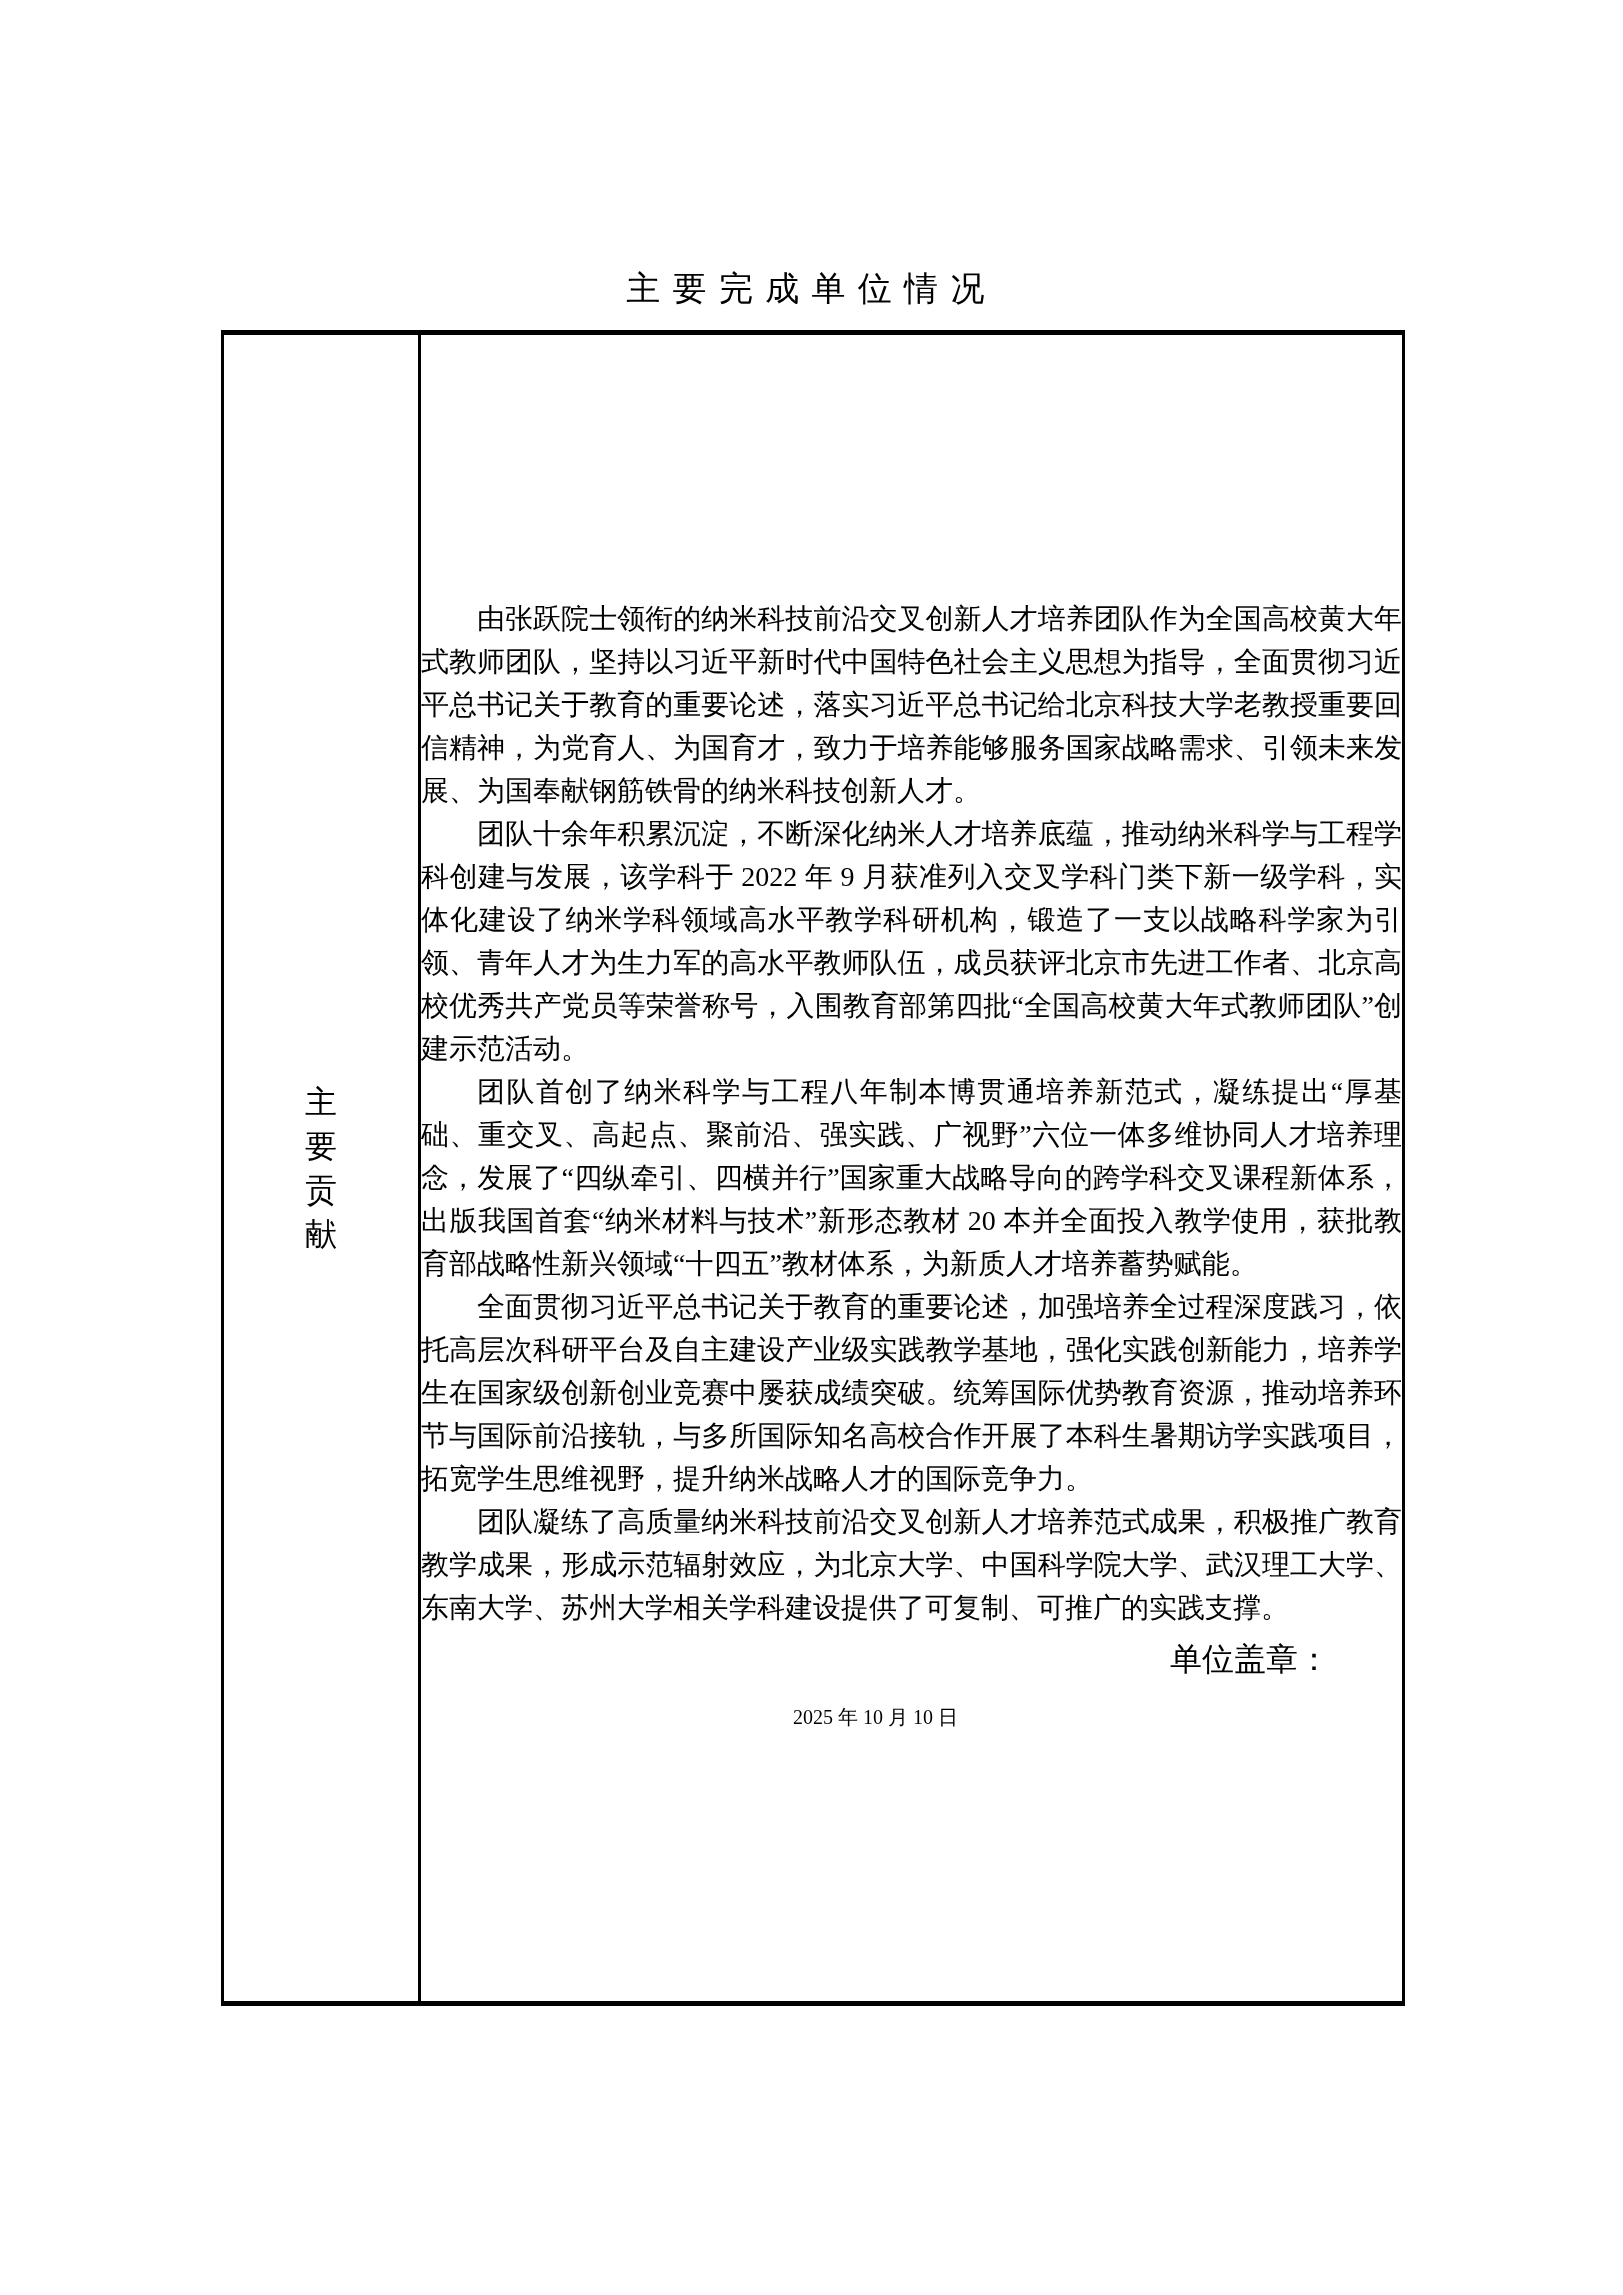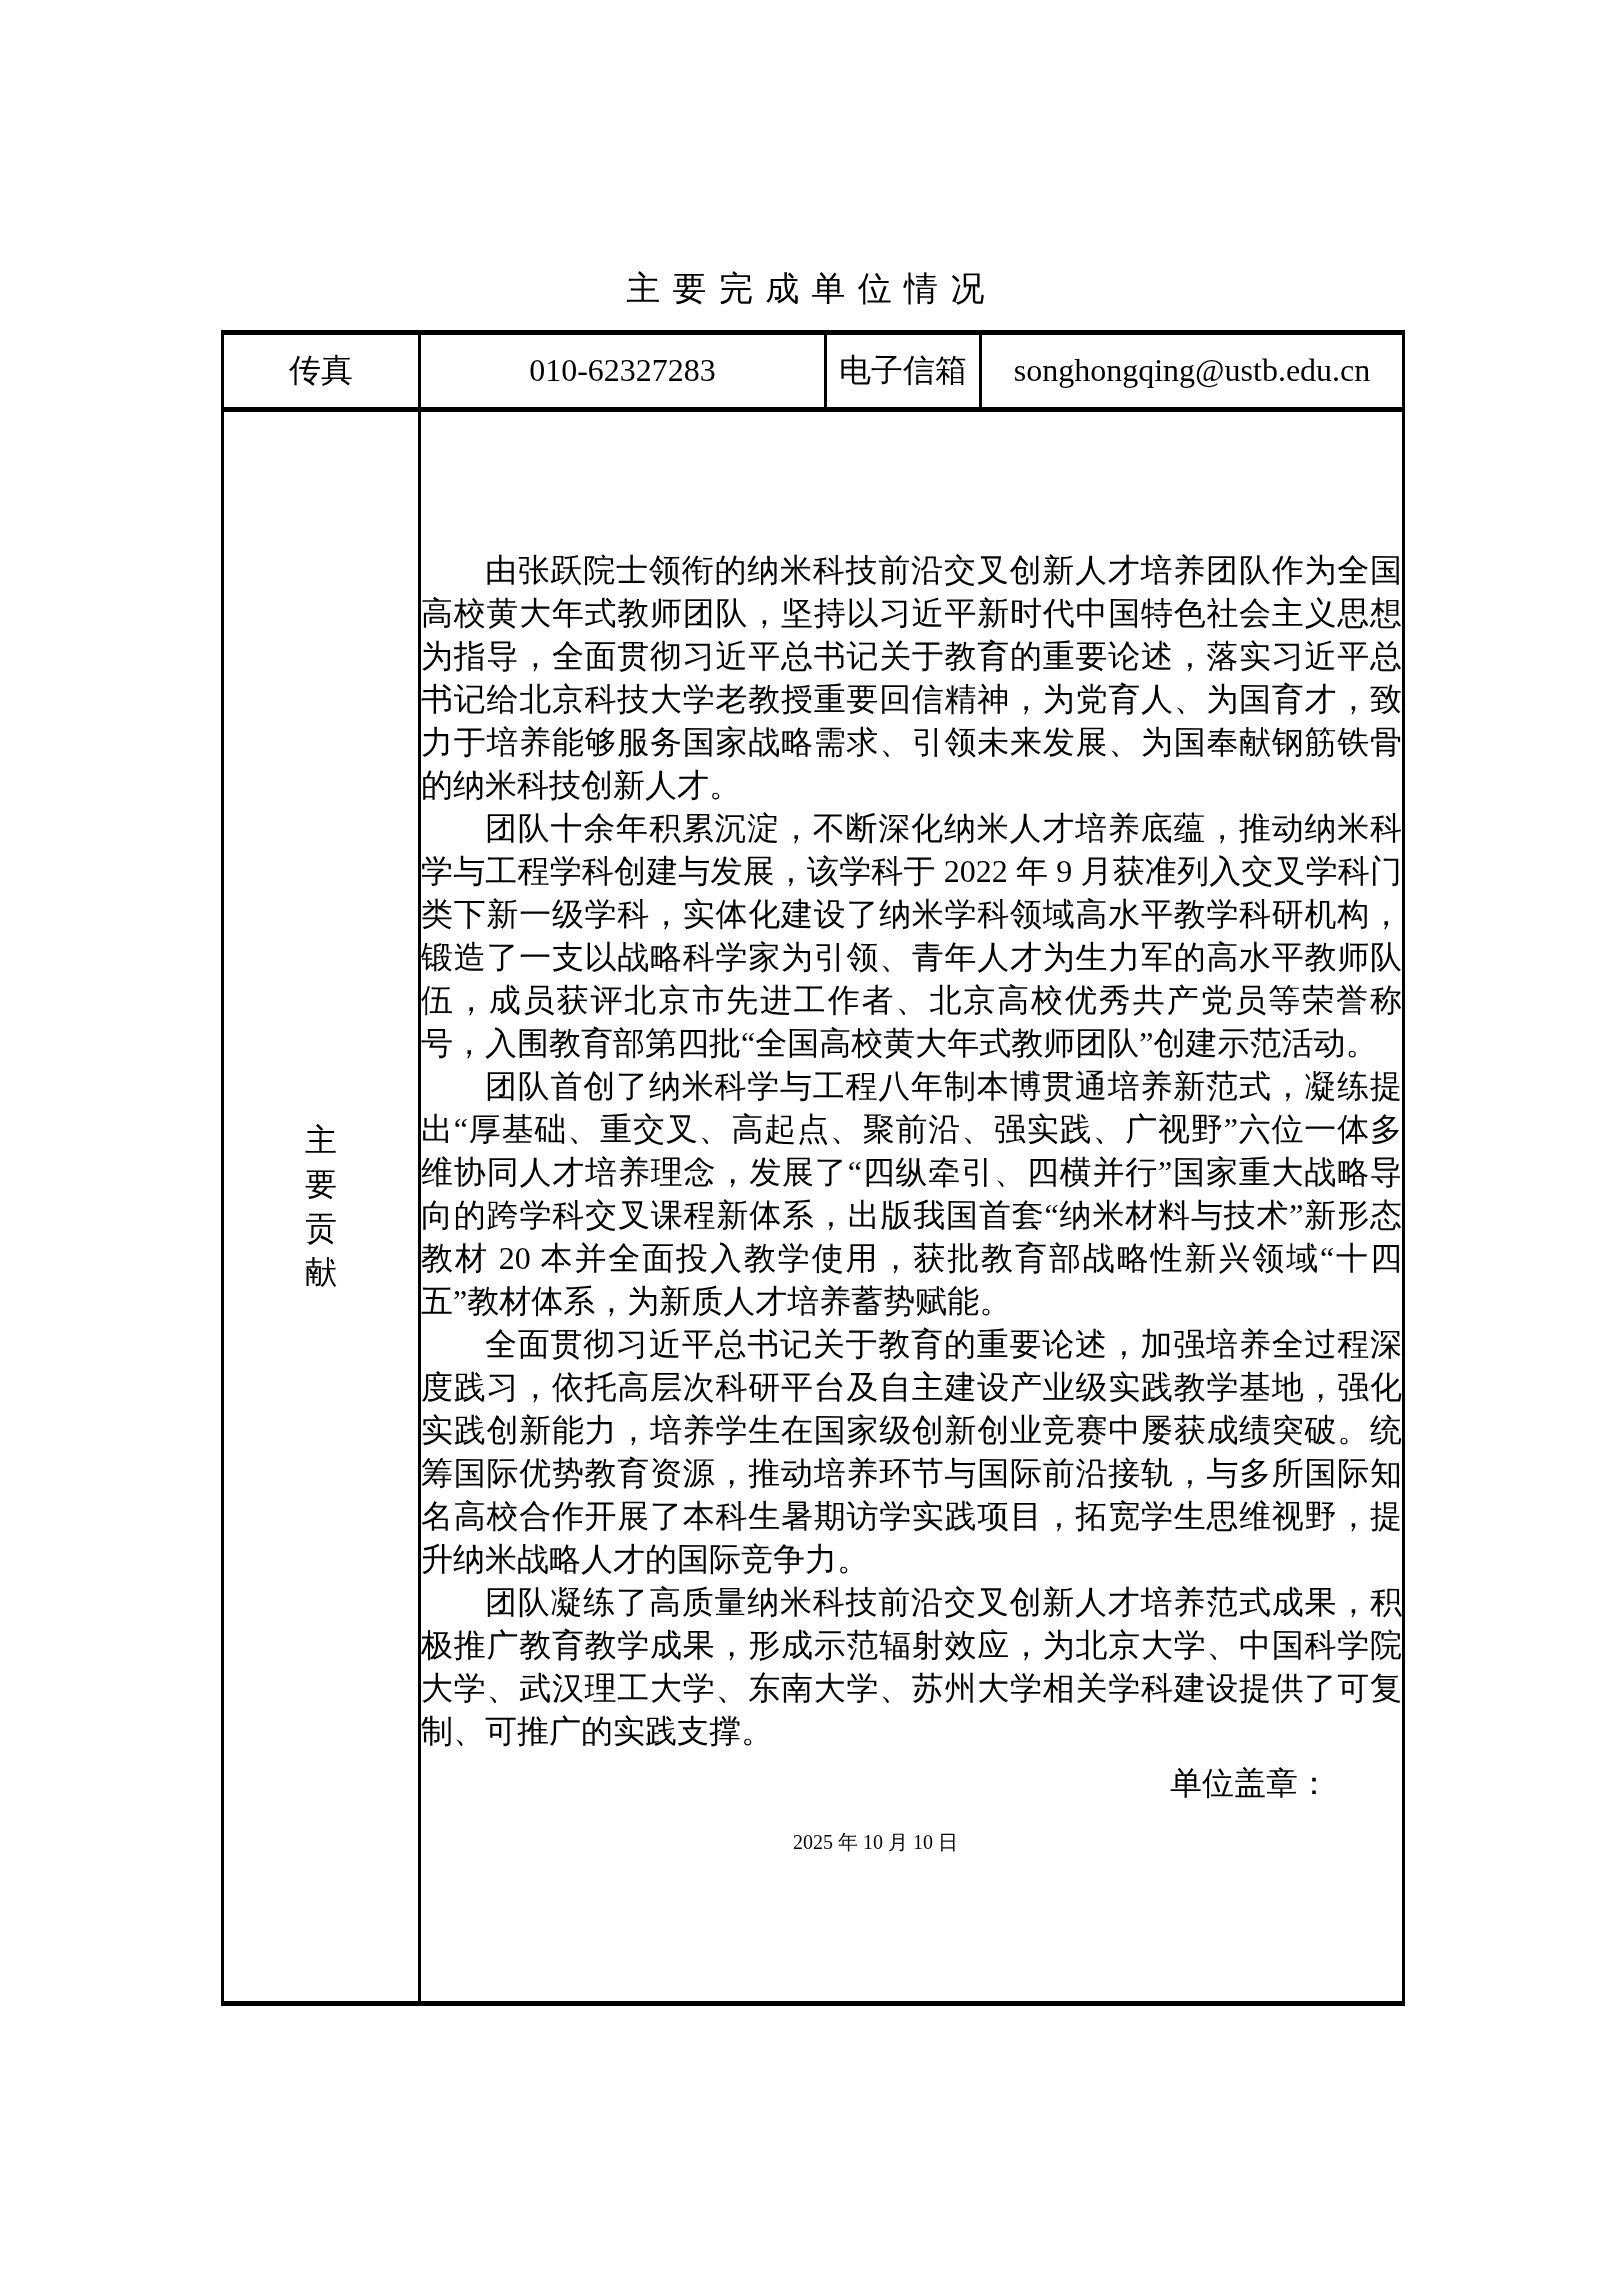--- a/index.html
+++ b/index.html
@@ -56,21 +56,21 @@
     white-space: pre-line;
     text-align: center;
   }
   td.contrib-body {
     vertical-align: top;
     text-align: left;
     padding: 20.5px 8.2px 0 12.3px;
   }
   .para {
     margin: 0;
-    font-size: 32px;
+    font-size: 28px;
     line-height: 43px;
     text-indent: 2em;
     text-align: justify;
     text-justify: inter-ideograph;
   }
   .seal-line {
     margin-top: 9.2px;
     font-size: 32px;
     line-height: 43px;
     text-align: right;
@@ -89,26 +89,20 @@
 <div class="doc-title">主要完成单位情况</div>
 
 <table class="form">
   <colgroup>
     <col style="width:197px">
     <col style="width:406px">
     <col style="width:155px">
     <col style="width:423px">
   </colgroup>
   <tbody>
-    <tr style="height:66px">
-      <td>传真</td>
-      <td>010-62327283</td>
-      <td>电子信箱</td>
-      <td>songhongqing@ustb.edu.cn</td>
-    </tr>
     <tr style="height:1371px">
       <td class="contrib-label">主
 要
 贡
 献</td>
       <td class="contrib-body" colspan="3">
         <p class="para">由张跃院士领衔的纳米科技前沿交叉创新人才培养团队作为全国高校黄大年式教师团队，坚持以习近平新时代中国特色社会主义思想为指导，全面贯彻习近平总书记关于教育的重要论述，落实习近平总书记给北京科技大学老教授重要回信精神，为党育人、为国育才，致力于培养能够服务国家战略需求、引领未来发展、为国奉献钢筋铁骨的纳米科技创新人才。</p>
         <p class="para">团队十余年积累沉淀，不断深化纳米人才培养底蕴，推动纳米科学与工程学科创建与发展，该学科于 2022 年 9 月获准列入交叉学科门类下新一级学科，实体化建设了纳米学科领域高水平教学科研机构，锻造了一支以战略科学家为引领、青年人才为生力军的高水平教师队伍，成员获评北京市先进工作者、北京高校优秀共产党员等荣誉称号，入围教育部第四批“全国高校黄大年式教师团队”创建示范活动。</p>
         <p class="para">团队首创了纳米科学与工程八年制本博贯通培养新范式，凝练提出“厚基础、重交叉、高起点、聚前沿、强实践、广视野”六位一体多维协同人才培养理念，发展了“四纵牵引、四横并行”国家重大战略导向的跨学科交叉课程新体系，出版我国首套“纳米材料与技术”新形态教材 20 本并全面投入教学使用，获批教育部战略性新兴领域“十四五”教材体系，为新质人才培养蓄势赋能。</p>
         <p class="para">全面贯彻习近平总书记关于教育的重要论述，加强培养全过程深度践习，依托高层次科研平台及自主建设产业级实践教学基地，强化实践创新能力，培养学生在国家级创新创业竞赛中屡获成绩突破。统筹国际优势教育资源，推动培养环节与国际前沿接轨，与多所国际知名高校合作开展了本科生暑期访学实践项目，拓宽学生思维视野，提升纳米战略人才的国际竞争力。</p>

